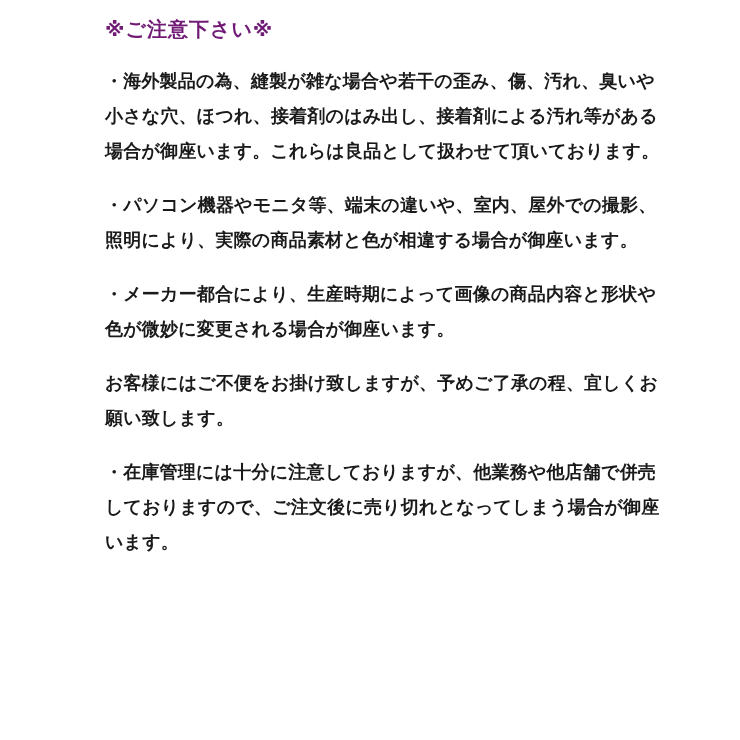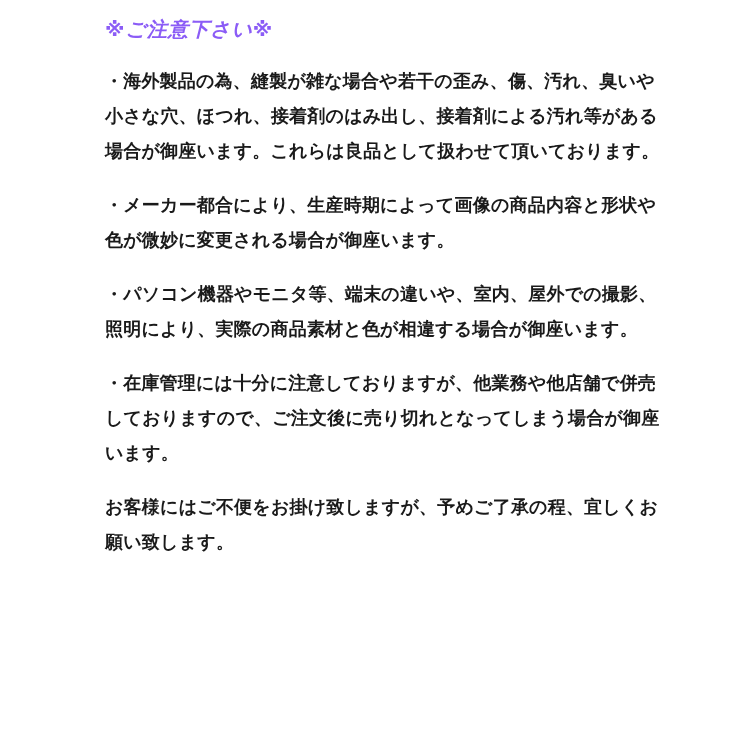--- a/index.html
+++ b/index.html
@@ -40,33 +40,33 @@
     letter-spacing: 0.2px;
   }
   .notice-para:last-child {
     margin-bottom: 0;
   }
 </style>
 </head>
 <body>
 
 <div class="page">
-  <h1 class="notice-title" style="color: #8b5cf6; font-style: italic;">※ご注意下さい※</h1>
+  <h1 class="notice-title" style="color: #701a75;">※ご注意下さい※</h1>
 
   <p class="notice-para">・海外製品の為、縫製が雑な場合や若干の歪み、傷、汚れ、臭いや
 小さな穴、ほつれ、接着剤のはみ出し、接着剤による汚れ等がある
 場合が御座います。これらは良品として扱わせて頂いております。</p>
 
 
+  <p class="notice-para">・パソコン機器やモニタ等、端末の違いや、室内、屋外での撮影、
+照明により、実際の商品素材と色が相違する場合が御座います。</p>
+
   <p class="notice-para">・メーカー都合により、生産時期によって画像の商品内容と形状や
 色が微妙に変更される場合が御座います。</p>
 
-  <p class="notice-para">・パソコン機器やモニタ等、端末の違いや、室内、屋外での撮影、
-照明により、実際の商品素材と色が相違する場合が御座います。</p>
 
+  <p class="notice-para">お客様にはご不便をお掛け致しますが、予めご了承の程、宜しくお
+願い致します。</p>
 
   <p class="notice-para">・在庫管理には十分に注意しておりますが、他業務や他店舗で併売
 しておりますので、ご注文後に売り切れとなってしまう場合が御座
 います。</p>
-
-  <p class="notice-para">お客様にはご不便をお掛け致しますが、予めご了承の程、宜しくお
-願い致します。</p>
 </div>
 
 </body></html>

